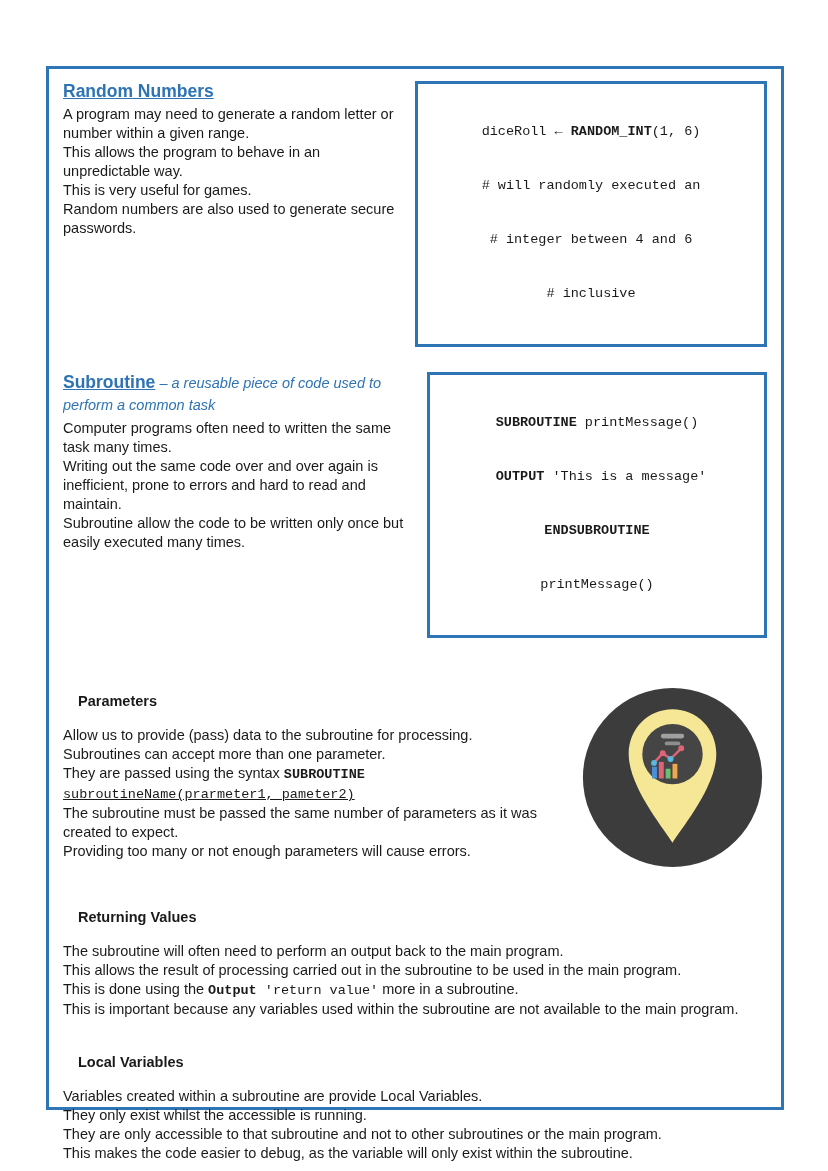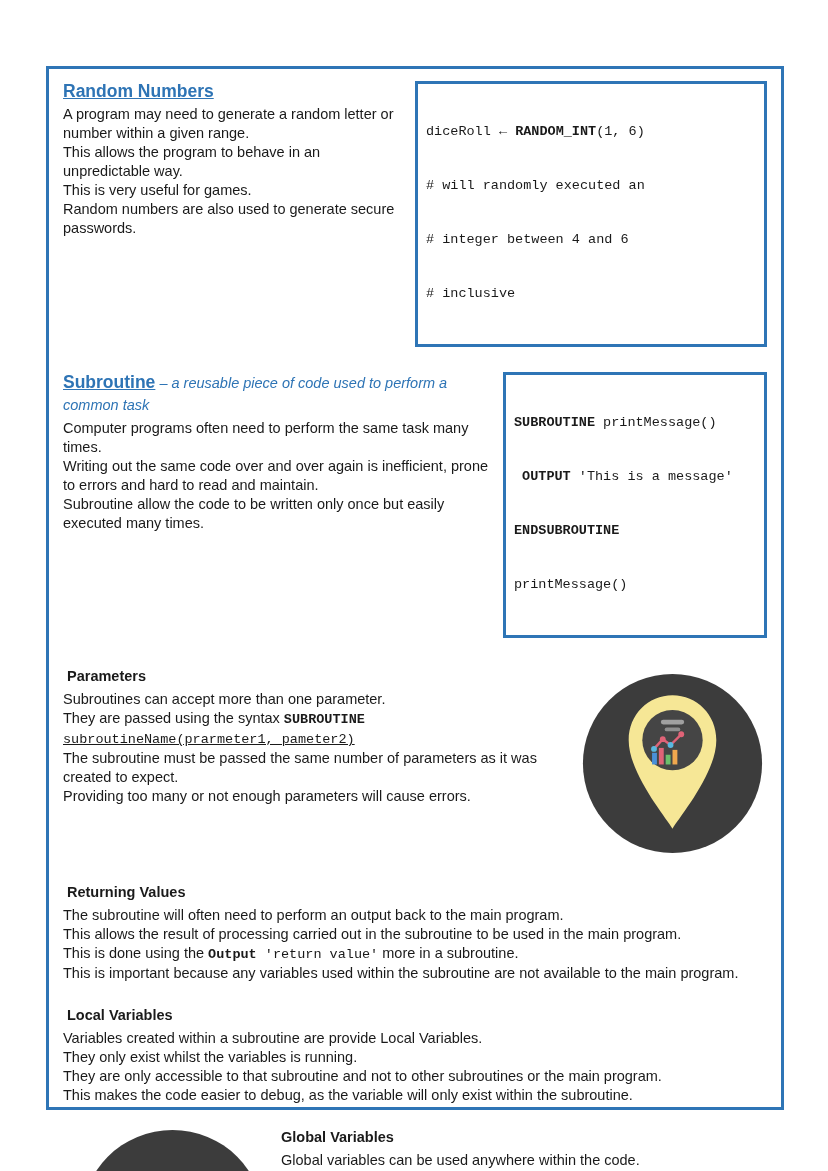--- a/index.html
+++ b/index.html
@@ -21,33 +21,33 @@
   }
   .sec { overflow: hidden; margin-bottom: 19px; }
   p.body-line { margin: 0; font-size: 14.5px; line-height: 19px; }
   h2.blue-h {
     margin: 0 0 3px 0;
     font-size: 17.5px; line-height: 21px;
     color: #2e74b5; font-weight: bold;
   }
   .blue-underline { text-decoration: underline; }
   .blue-h-sub { font-size: 14.5px; font-weight: normal; font-style: italic; }
-  h3.bold-h { margin: 4px; font-size: 14.5px; line-height: 19px; font-weight: bold; }
+  h3.bold-h { margin: 15px; font-size: 14.5px; line-height: 19px; font-weight: bold; }
   .code-box {
     float: right;
     border: 3px solid #2e75b6;
     padding: 3px 8px 5px 8px;
     font-family: "Liberation Mono", "DejaVu Sans Mono", monospace;
     font-size: 13.5px; line-height: 18px;
     white-space: pre;
     background: #ffffff;
   }
   .code-box-1 { width: 352px; margin-left: 8px; margin-bottom: 6px; }
-  .code-box-2 { width: 264px; margin-left: 8px; margin-bottom: 6px; }
-  .code-line { margin: 0; }
+  .code-box-2 { width: 340px; margin-left: 8px; margin-bottom: 20px; }
+  .code-line { margin: 0; text-align: center; }
   .kw { font-weight: bold; }
   .mono { font-family: "Liberation Mono", "DejaVu Sans Mono", monospace; font-size: 13.5px; }
   .nowrap { white-space: nowrap; text-decoration: underline; }
   .pin-icon { float: right; width: 185px; height: 185px; margin: 8px 2px 4px 12px; }
   .map-icon { float: left; width: 192px; height: 192px; margin: 2px 12px 0 14px; }
   .bottom-block { overflow: hidden; }
   .sub-sec { margin-bottom: 13px; }
   svg { display: block; }
 </style>
 </head>
@@ -70,21 +70,21 @@
   </section>
 
   <section class="sec">
     <div class="code-box code-box-2">
       <div class="code-line"><span class="kw">SUBROUTINE</span><span> printMessage()</span></div>
       <div class="code-line"><span> </span><span class="kw">OUTPUT</span><span> 'This is a message'</span></div>
       <div class="code-line"><span class="kw">ENDSUBROUTINE</span></div>
       <div class="code-line">printMessage()</div>
     </div>
     <h2 class="blue-h"><span class="blue-underline">Subroutine</span><span class="blue-h-sub"> – a reusable piece of code used to perform a common task</span></h2>
-    <p class="body-line">Computer programs often need to perform the same task many times.</p>
+    <p class="body-line">Computer programs often need to written the same task many times.</p>
     <p class="body-line">Writing out the same code over and over again is inefficient, prone to errors and hard to read and maintain.</p>
     <p class="body-line">Subroutine allow the code to be written only once but easily executed many times.</p>
   </section>
 
   <section class="sec">
     <div class="pin-icon">
       <svg width="185" height="185" viewBox="0 0 190 190">
         <circle cx="95" cy="95" r="92" fill="#3c3c3c"></circle>
         <path d="M95 162 C88 150 50 105 50 71 C50 45 70 25 95 25 C120 25 140 45 140 71 C140 105 102 150 95 162 Z" fill="#f6e796"></path>
         <circle cx="95" cy="71" r="31" fill="#454545"></circle>
@@ -95,38 +95,39 @@
         <circle cx="85" cy="70" r="3" fill="#e06377"></circle>
         <circle cx="93" cy="76" r="3" fill="#59b8e0"></circle>
         <circle cx="104" cy="65" r="3" fill="#e06377"></circle>
         <rect x="74" y="84" width="5" height="12" fill="#4a90d9"></rect>
         <rect x="81" y="79" width="5" height="17" fill="#e06377"></rect>
         <rect x="88" y="86" width="5" height="10" fill="#6cbf6c"></rect>
         <rect x="95" y="81" width="5" height="15" fill="#f0a84e"></rect>
       </svg>
     </div>
     <h3 class="bold-h">Parameters</h3>
+    <p class="body-line">Allow us to provide (pass) data to the subroutine for processing.</p>
     <p class="body-line">Subroutines can accept more than one parameter.</p>
     <p class="body-line"><span>They are passed using the syntax </span><span class="mono kw">SUBROUTINE</span> <span class="mono nowrap">subroutineName(prarmeter1, pameter2)</span></p>
     <p class="body-line">The subroutine must be passed the same number of parameters as it was created to expect.</p>
     <p class="body-line">Providing too many or not enough parameters will cause errors.</p>
   </section>
 
   <section class="sec">
     <h3 class="bold-h">Returning Values</h3>
     <p class="body-line">The subroutine will often need to perform an output back to the main program.</p>
     <p class="body-line">This allows the result of processing carried out in the subroutine to be used in the main program.</p>
     <p class="body-line"><span>This is done using the </span><span class="mono kw">Output</span><span class="mono"> 'return value'</span><span> more in a subroutine.</span></p>
     <p class="body-line">This is important because any variables used within the subroutine are not available to the main program.</p>
   </section>
 
   <section class="sec">
     <h3 class="bold-h">Local Variables</h3>
     <p class="body-line">Variables created within a subroutine are provide Local Variables.</p>
-    <p class="body-line">They only exist whilst the variables is running.</p>
+    <p class="body-line">They only exist whilst the accessible is running.</p>
     <p class="body-line">They are only accessible to that subroutine and not to other subroutines or the main program.</p>
     <p class="body-line">This makes the code easier to debug, as the variable will only exist within the subroutine.</p>
   </section>
 
   <div class="bottom-block">
     <div class="map-icon">
       <svg width="192" height="192" viewBox="0 0 195 195">
         <circle cx="97" cy="97" r="93" fill="#3c3c3c"></circle>
         <path d="M36 72 L76 56 L120 70 L160 54 L158 124 L120 140 L76 126 L38 142 Z" fill="#f7f4cf" stroke="#bcd04f" stroke-width="6" stroke-linejoin="round"></path>
         <path d="M76 56 L76 126" stroke="#d8d394" stroke-width="2" fill="none"></path>

